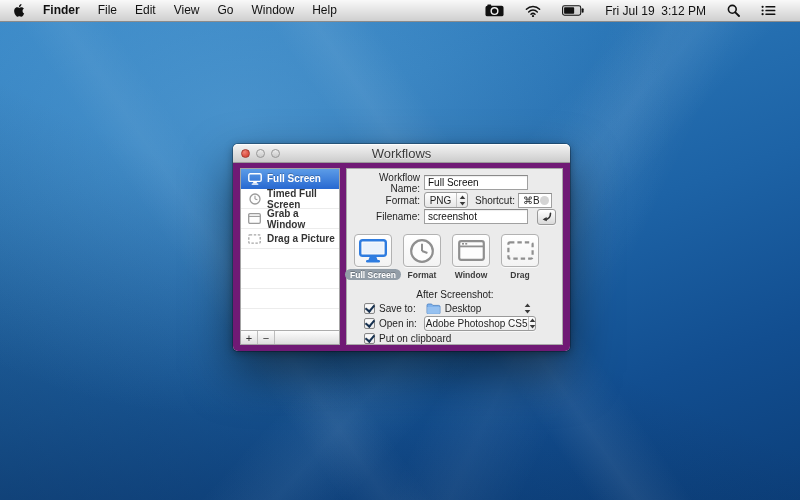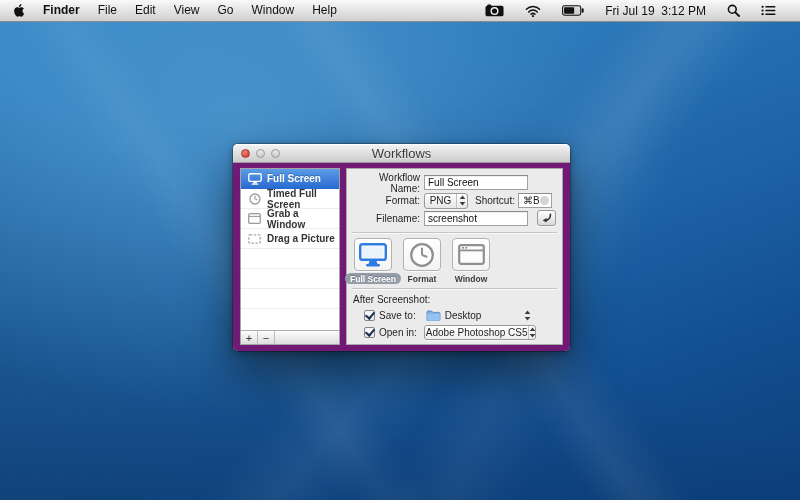--- a/index.html
+++ b/index.html
@@ -88,21 +88,21 @@
 
   .modes { display:flex; gap:7px; margin:1px 0 0 0; }
   .mode { width:42px; display:flex; flex-direction:column; align-items:center; }
   .mode-btn { width:38px; height:33px; background:linear-gradient(#ffffff,#f3f3f3);
     border:1px solid #b2b2b2; border-radius:4px; display:flex; align-items:center;
     justify-content:center; box-shadow:0 1px 0 rgba(255,255,255,.7); }
   .mode-label { margin-top:2px; height:11px; font-size:8.5px; font-weight:bold; color:#3c3c3c;
     display:flex; align-items:center; padding:0 5px; border-radius:6px; white-space:nowrap; }
   .mode-label.selected { background:#929da7; color:#fff; text-shadow:0 -1px 0 rgba(0,0,0,.25); }
 
-  .after-heading { margin:1px 0 3px 1px; }
+  .after-heading { margin:1px 0 3px 1px;text-align:center; }
   .check-row { display:flex; align-items:center; height:15px; margin:0 0 2px 12px; gap:4px; }
   .checkbox { width:11px; height:11px; flex:0 0 11px; background:linear-gradient(#ffffff,#eaeaea);
     border:1px solid #878787; border-radius:2px; position:relative;
     box-shadow:inset 0 1px 1px rgba(0,0,0,.06); }
   .checkbox::after { content:""; position:absolute; left:2px; top:-1px; width:4px; height:7px;
     border:solid #16304f; border-width:0 2px 2px 0; transform:rotate(40deg); }
   .folder-val { display:flex; align-items:flex-start; gap:4px; margin-left:6px; }
   .row-stepper { margin-left:auto; margin-right:26px; display:flex; }
   .popup-big { margin-left:3px; width:112px; height:15px; background:linear-gradient(#ffffff,#eeeeee);
     border:1px solid #9a9a9a; border-radius:3px; display:flex; align-items:center;
@@ -302,20 +302,28 @@
           <span class="mode-btn">
             <svg width="27" height="21" viewBox="0 0 27 21">
               <rect x="1.2" y="1.2" width="24.6" height="18.6" rx="2" fill="#fdfdfd" stroke="#8f8f8f" stroke-width="2.2"></rect>
               <line x1="1.2" y1="6.4" x2="25.8" y2="6.4" stroke="#8f8f8f" stroke-width="1.8"></line>
               <rect x="4" y="3" width="2" height="1.6" fill="#8f8f8f"></rect>
               <rect x="7.2" y="3" width="2" height="1.6" fill="#8f8f8f"></rect>
             </svg>
           </span>
           <span class="mode-label">Window</span>
         </div>
+        <div class="mode">
+          <span class="mode-btn">
+            <svg width="27" height="19" viewBox="0 0 27 19">
+              <rect x="1.4" y="1.4" width="24.2" height="16.2" rx="1.6" fill="none" stroke="#8f8f8f" stroke-width="2.2" stroke-dasharray="4.4 3"></rect>
+            </svg>
+          </span>
+          <span class="mode-label">Drag</span>
+        </div>
       </div>
 
       <div class="sep"></div>
 
       <div class="after-heading">After Screenshot:</div>
 
       <div class="check-row">
         <span class="checkbox"></span>
         <span>Save to:</span>
         <span class="folder-val">
@@ -340,16 +348,20 @@
           <span class="p-val">Adobe Photoshop CS5</span>
           <span class="p-stepper">
             <svg width="7" height="11" viewBox="0 0 7 11">
               <path d="M3.5 0.6 L6.3 4 H0.7 z" fill="#3a3a3a"></path>
               <path d="M0.7 7 H6.3 L3.5 10.4 z" fill="#3a3a3a"></path>
             </svg>
           </span>
         </span>
       </div>
 
+      <div class="check-row">
+        <span class="checkbox"></span>
+        <span>Put on clipboard</span>
+      </div>
 
     </div>
   </div>
 </div>
 
 </body></html>

